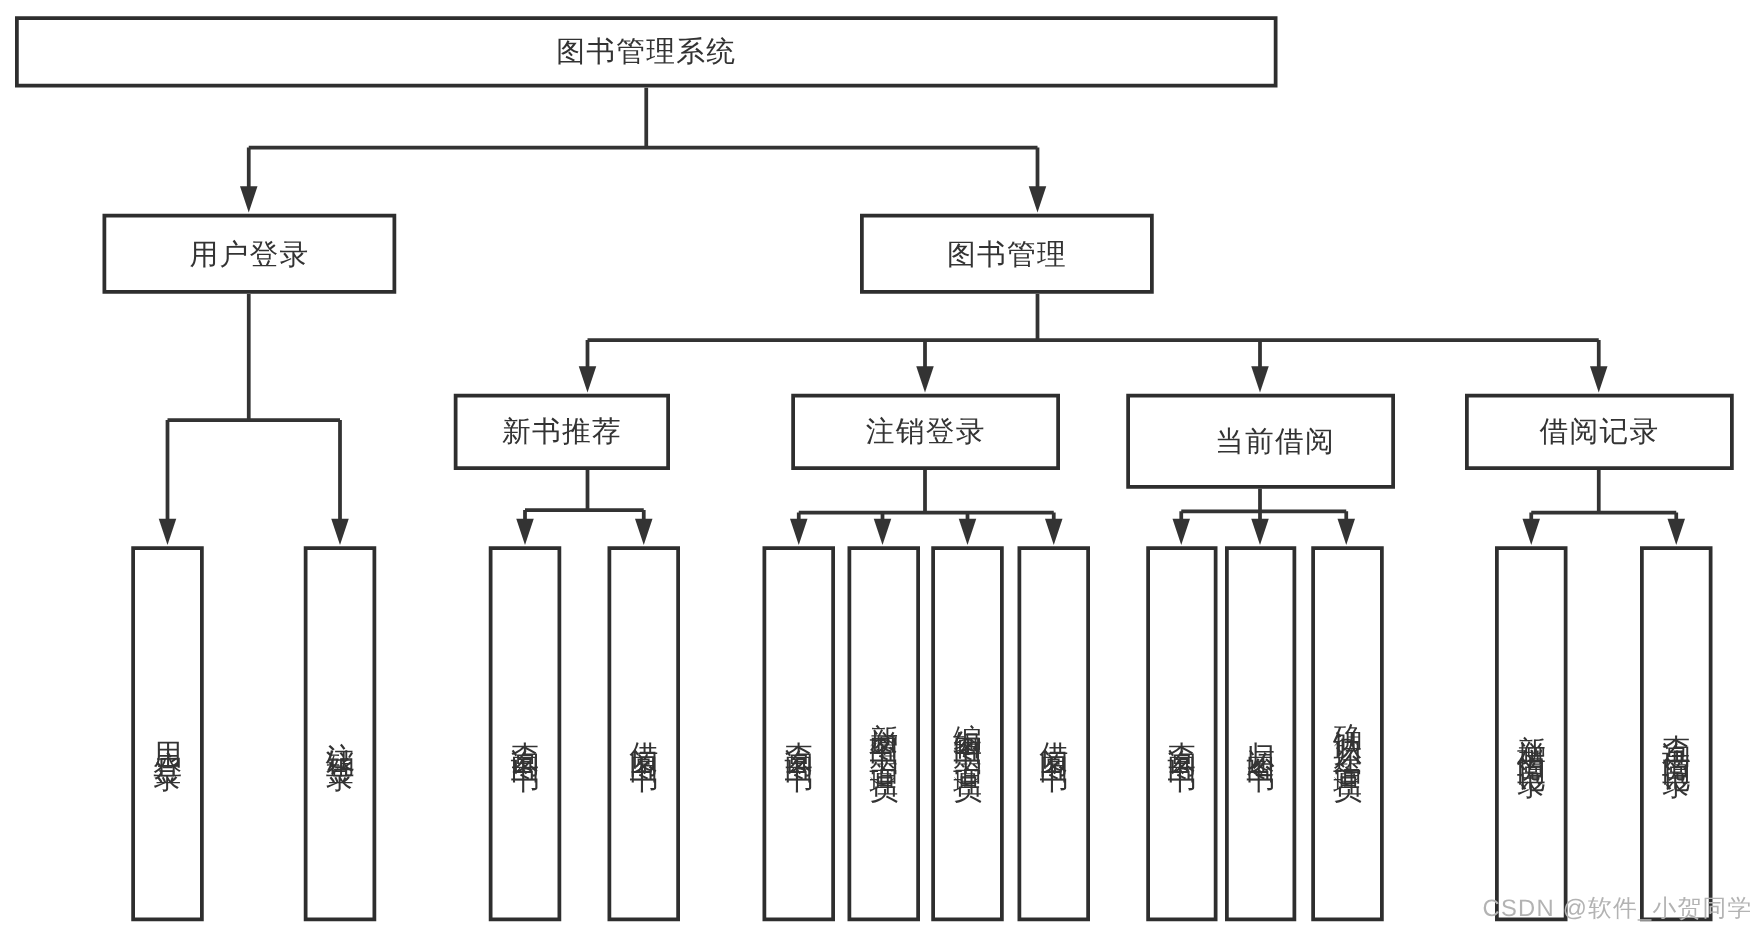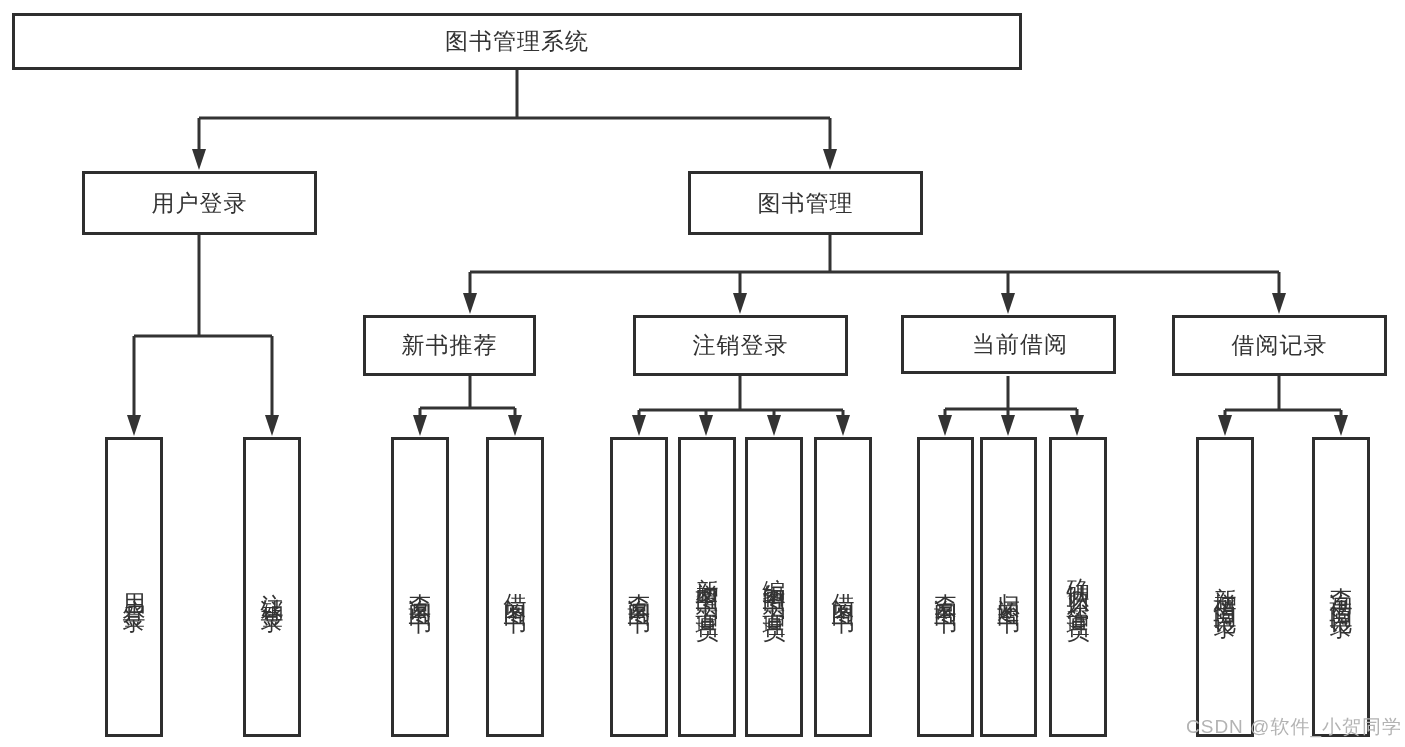--- a/index.html
+++ b/index.html
@@ -77,21 +77,21 @@
     </g>
   </svg>
 
   <div class="box h" style="left:12px;top:13px;width:1010px;height:57px;font-family:Liberation Serif, serif;">图书管理系统</div>
 
   <div class="box h" style="left:82px;top:171px;width:235px;height:64px;">用户登录</div>
   <div class="box h" style="left:688px;top:171px;width:235px;height:64px;">图书管理</div>
 
   <div class="box h" style="left:363px;top:315px;width:173px;height:61px;font-family:Liberation Mono, monospace;">新书推荐</div>
   <div class="box h" style="left:633px;top:315px;width:215px;height:61px;">注销登录</div>
-  <div class="box h" style="left:901px;top:315px;width:215px;height:59px;padding-left:23px;">当前借阅</div>
+  <div class="box h" style="left:901px;top:315px;width:215px;height:76px;padding-left:23px;">当前借阅</div>
   <div class="box h" style="left:1172px;top:315px;width:215px;height:61px;text-align:right;">借阅记录</div>
 
   <div class="box v" style="left:105px;top:437px;width:58px;height:300px;">用户登录</div>
   <div class="box v" style="left:243px;top:437px;width:58px;height:300px;">注销登录</div>
 
   <div class="box v" style="left:391px;top:437px;width:58px;height:300px;">查询图书</div>
   <div class="box v" style="left:486px;top:437px;width:58px;height:300px;">借阅图书</div>
 
   <div class="box v" style="left:610px;top:437px;width:58px;height:300px;">查询图书</div>
   <div class="box v" style="left:678px;top:437px;width:58px;height:300px;">新增图书（管理员）</div>

